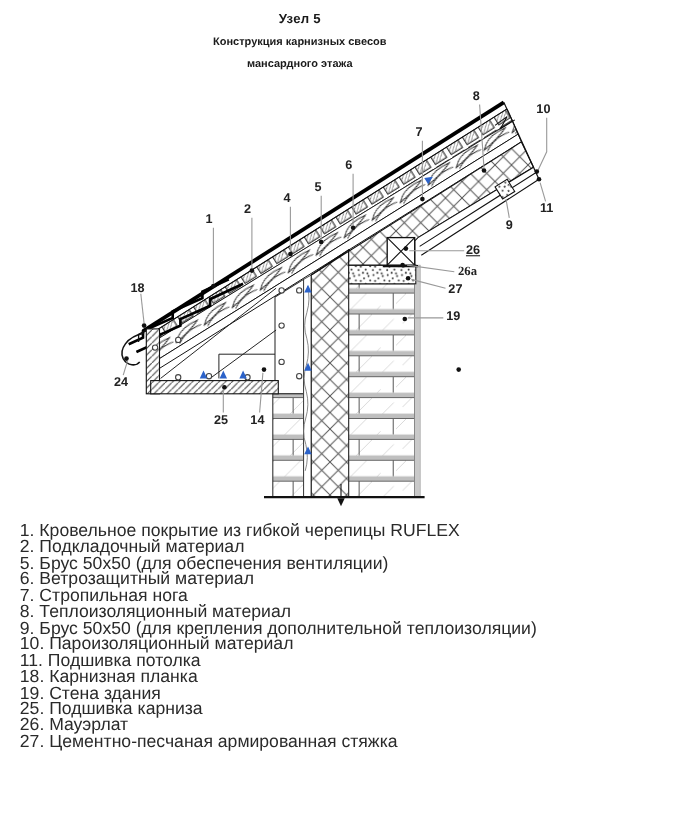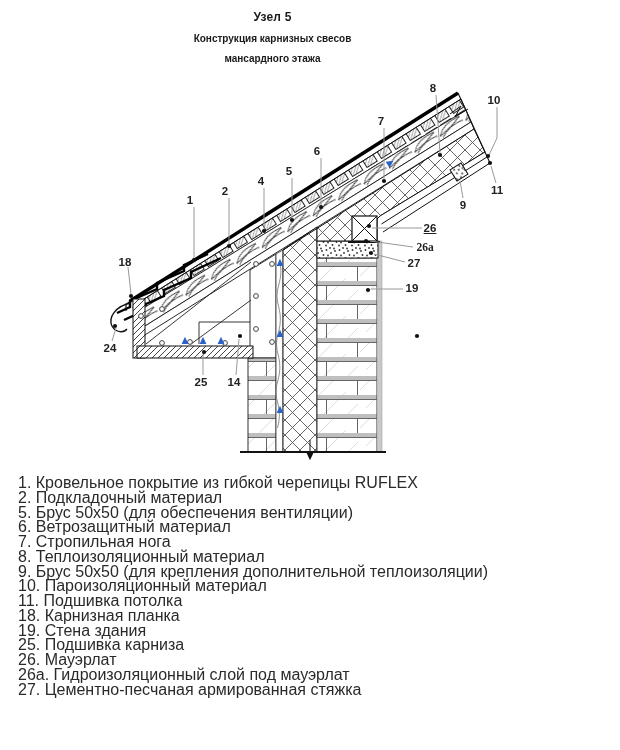--- a/index.html
+++ b/index.html
@@ -213,15 +213,14 @@
     <div class="legend-item">6. Ветрозащитный материал</div>
     <div class="legend-item">7. Стропильная нога</div>
     <div class="legend-item">8. Теплоизоляционный материал</div>
     <div class="legend-item">9. Брус 50х50 (для крепления дополнительной теплоизоляции)</div>
     <div class="legend-item">10. Пароизоляционный материал</div>
     <div class="legend-item">11. Подшивка потолка</div>
     <div class="legend-item">18. Карнизная планка</div>
     <div class="legend-item">19. Стена здания</div>
     <div class="legend-item">25. Подшивка карниза</div>
     <div class="legend-item">26. Мауэрлат</div>
-    <div class="legend-item">26а. Гидроизоляционный слой под мауэрлат</div>
     <div class="legend-item">27. Цементно-песчаная армированная стяжка</div>
   </div>
 
 </body></html>

